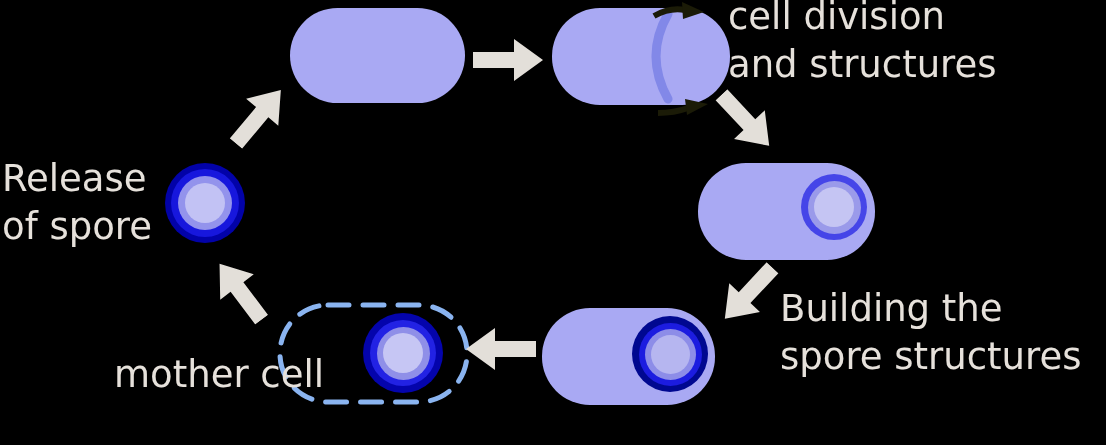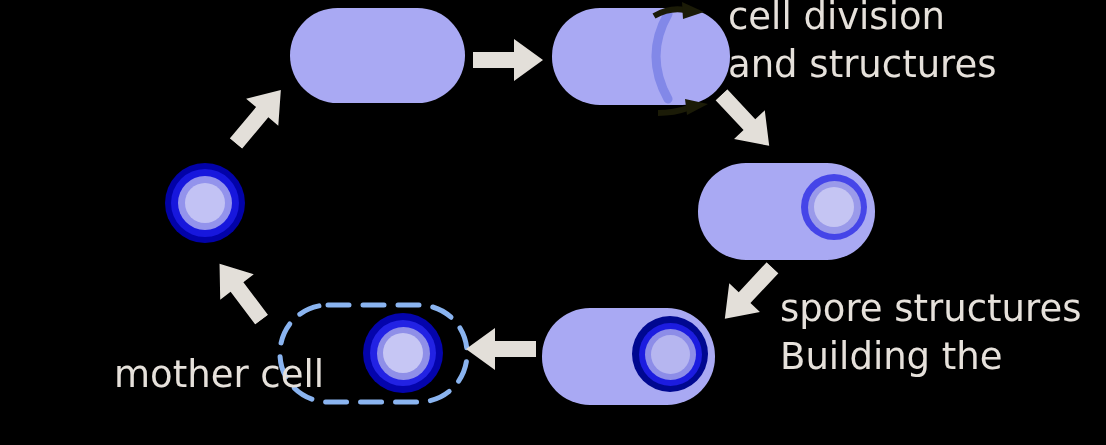--- a/index.html
+++ b/index.html
@@ -194,22 +194,24 @@
     <svg width="72" height="46" viewBox="0 0 72 46">
         <polygon points="0,15 41,15 41,2 70,23 41,44 41,31 0,31" fill="#e3dfd9"></polygon>
       </svg>
   </div>
 
   <div class="label label-division">
     <div>cell division</div>
     <div>and structures</div>
   </div>
   <div class="label label-building">
+    <div>Building the</div>
     <div>spore structures</div>
-    <div>Building the</div>
   </div>
   <div class="label label-lysis">
     <div>mother cell</div>
   </div>
   <div class="label label-release">
+    <div>Release</div>
+    <div>of spore</div>
   </div>
 
 </div>
 
 </body></html>

